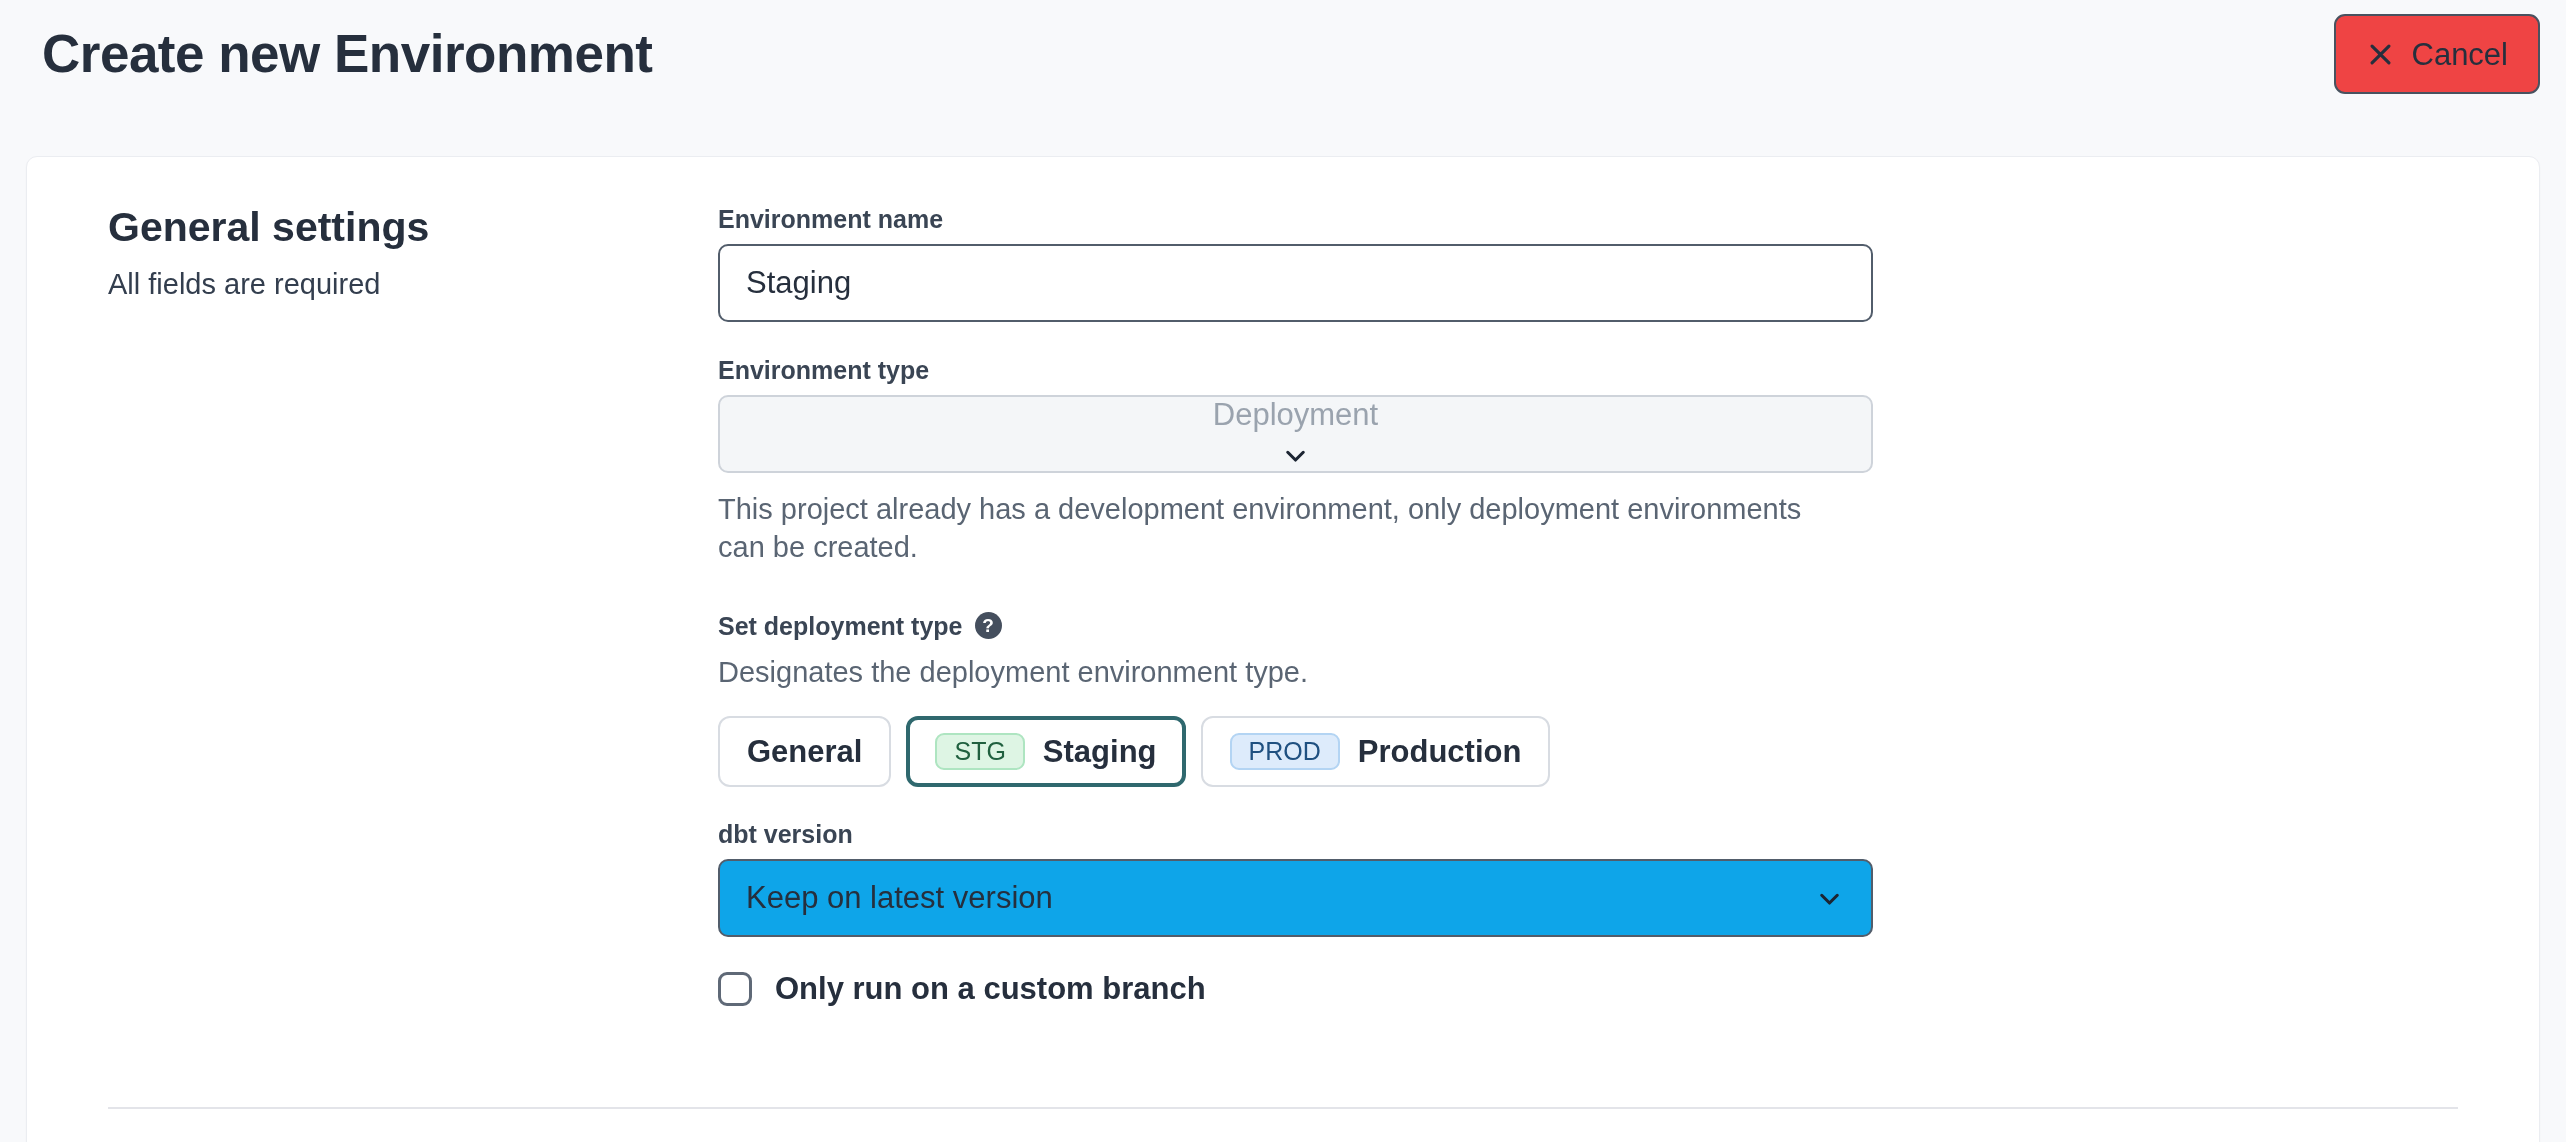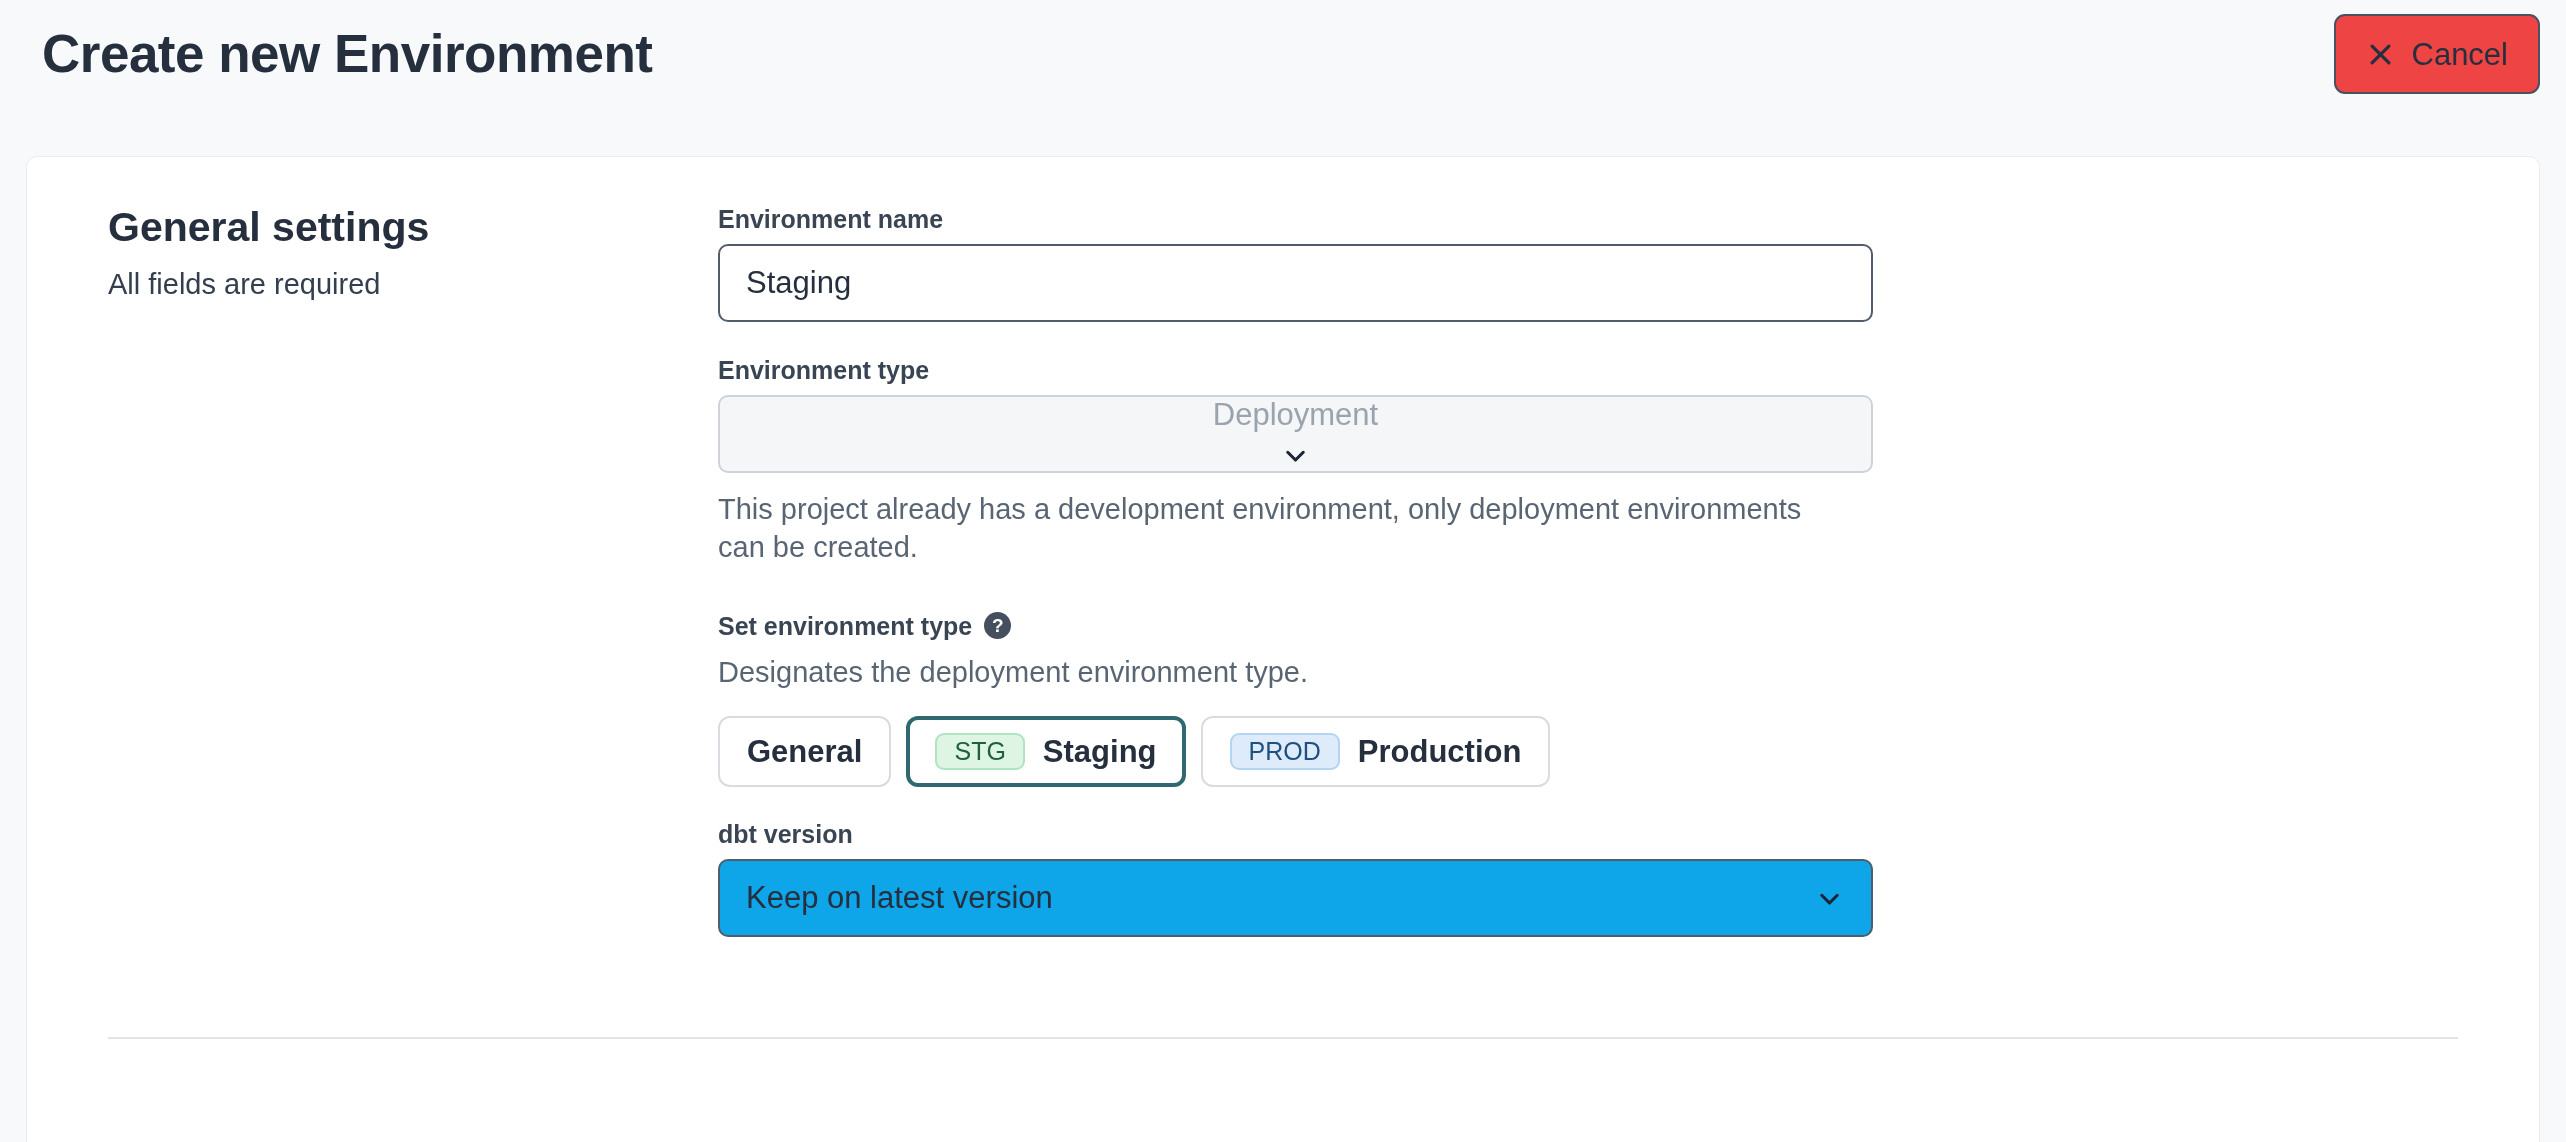--- a/index.html
+++ b/index.html
@@ -168,21 +168,21 @@
             <span class="select-value">Deployment</span>
             <svg class="chevron" width="31" height="31" viewBox="0 0 24 24" fill="none" stroke="#1c2533" stroke-width="2.4" stroke-linecap="round" stroke-linejoin="round">
                 <path d="M6 9.5l6 6 6-6"></path>
               </svg>
           </div>
           <p class="helper-text">This project already has a development environment, only deployment environments can be created.</p>
         </div>
 
         <div class="field mt-deploy">
           <div class="label-row">
-            <label class="field-label">Set environment type</label>
+            <label class="field-label">Set deployment type</label>
             <span class="info-icon">?</span>
           </div>
           <p class="deploy-desc">Designates the deployment environment type.</p>
 
           <div class="segs">
             <button class="seg">
               <span class="seg-label">General</span>
             </button>
             <button class="seg selected">
               <span class="badge badge-stg">STG</span>
@@ -198,20 +198,24 @@
         <div class="field mt-dbt">
           <label class="field-label">dbt version</label>
           <div class="select">
             <span class="select-value">Keep on latest version</span>
             <svg class="chevron" width="31" height="31" viewBox="0 0 24 24" fill="none" stroke="#1c2533" stroke-width="2.4" stroke-linecap="round" stroke-linejoin="round">
                 <path d="M6 9.5l6 6 6-6"></path>
               </svg>
           </div>
         </div>
 
+        <div class="check-row">
+          <span class="checkbox"></span>
+          <span class="check-label">Only run on a custom branch</span>
+        </div>
 
       </div>
     </div>
 
     <hr class="divider">
   </section>
 
 </div>
 
 </body></html>

